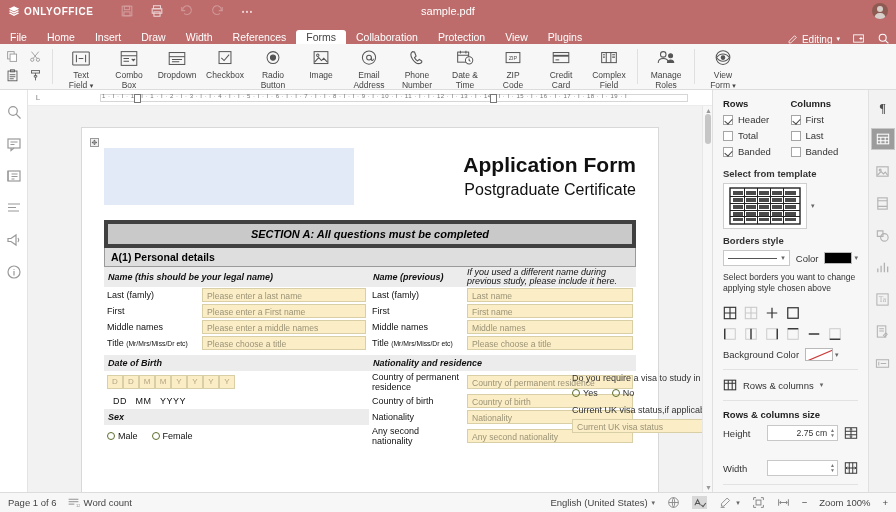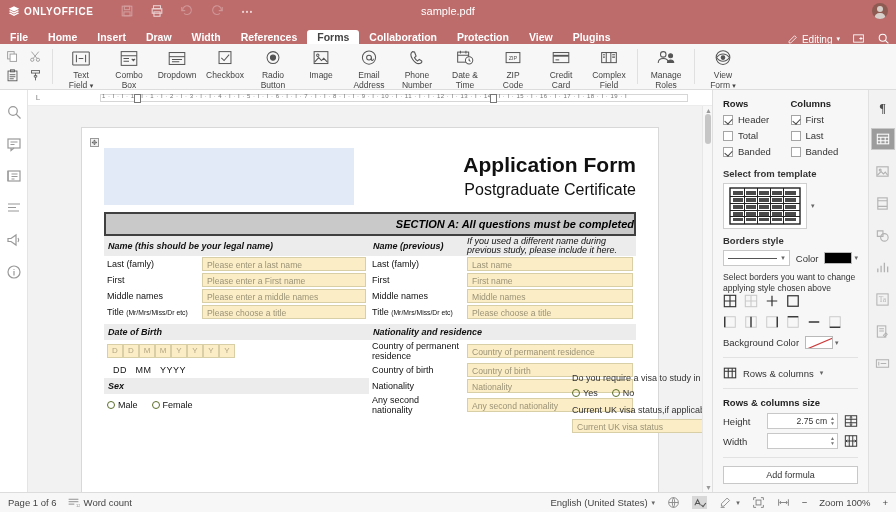--- a/index.html
+++ b/index.html
@@ -40,21 +40,21 @@
     width:11px;height:8px;border-radius:5px 5px 0 0;background:#d8cfcb;
   }
 
   
   .menubar {
     height:22px; background:#BD6B6B; display:flex; align-items:stretch;
     position:relative; flex:none;
   }
   .mtab {
     padding:0 10px; display:flex; align-items:center; color:#fff;
-    font-size:10.5px; font-weight:bold; cursor:default; white-space:nowrap;margin-top:8px;
+    font-size:10.5px; font-weight:normal; cursor:default; white-space:nowrap;margin-top:8px;
   }
   .mtab.active { background:#fff; color:#444; border-radius:3px 3px 0 0; }
   .menu-right {
     position:absolute; right:6px; top:12px; bottom:0;
     display:flex; align-items:center; gap:12px; color:#fff; font-size:10px;
   }
   .editing-btn { display:flex; align-items:center; gap:4px; }
 
   
   .ribbon {
@@ -138,22 +138,22 @@
 
   
   .hdr-row { display:flex; align-items:flex-start; gap:10px; height:62px; }
   .hdr-logo { width:250px; height:57px; background:#e3eaf7; }
   .hdr-titles { flex:1; text-align:right; padding-top:4px; }
   .doc-h1 { font-size:21px; font-weight:bold; color:#111; line-height:26px;
             font-family:"Liberation Sans", sans-serif; }
   .doc-h2 { font-size:16px; color:#111; line-height:20px; margin-top:2px; }
 
   .sect-bar {
-    margin-top:2px; background:#c9c9c9; border:2px solid #404040;
-    text-align:right; font-style:italic; font-weight:bold; font-size:11px;
+    margin-top:10px; background:#c9c9c9; border:4px solid #404040;
+    text-align:center; font-style:italic; font-weight:bold; font-size:11px;
     color:#000; padding:4px 0;
   }
   .sub-bar {
     background:#dedede; border:1px solid #9a9a9a; border-top:none;
     font-weight:bold; font-size:10.5px; color:#000; padding:3px 6px;
   }
 
   table.form { width:100%; border-collapse:collapse; table-layout:fixed; }
   table.form td { vertical-align:middle; padding:1px 3px; font-size:9px; color:#111;margin-left:24px; }
   .cap { font-style:italic; font-weight:bold; font-size:10.5px; padding:3px 4px !important; }
@@ -200,21 +200,21 @@
     display:flex; align-items:center; justify-content:center;
   }
   .tmpl-sel { display:flex; align-items:center; gap:4px; }
   .rp-hr { height:1px; background:#e2e2e2; margin:8px 0; }
   .sel {
     height:16px; background:#fff; border:1px solid #c8c8c8;
     display:flex; align-items:center; justify-content:space-between;
     padding:0 4px; font-size:8.5px; color:#444;
   }
   .row2 { display:flex; align-items:center; gap:6px; }
-  .desc { font-size:8.6px; line-height:11px; color:#333; margin:6px 0 0; }
+  .desc { font-size:8.6px; line-height:11px; color:#333; margin:6px 0 12px; }
   .bgrid { display:flex; gap:7px; margin-bottom:7px; }
   .bico { width:14px; height:14px; }
   .color-swatch { width:28px; height:12px; background:#000; border:1px solid #b9b9b9; }
   .caret { font-size:7px; color:#666; }
   .spin {
     flex:1; height:16px; background:#fff; border:1px solid #c8c8c8;
     display:flex; align-items:center; justify-content:flex-end;
     padding:0 2px 0 4px; font-size:8.6px; color:#333; gap:3px;
   }
   .spin .arrows { display:flex; flex-direction:column; font-size:5px; color:#777;
@@ -531,20 +531,21 @@
 
           <div class="hdr-row">
             <div class="hdr-logo"></div>
             <div class="hdr-titles">
               <div class="doc-h1">Application Form</div>
               <div class="doc-h2">Postgraduate Certificate</div>
             </div>
           </div>
 
           <div class="sect-bar">SECTION A: All questions must be completed</div>
+          <div class="sub-bar">A(1) Personal details</div>
 
           <table class="form">
             <colgroup>
               <col style="width:95px">
                 <col style="width:170px">
               <col style="width:95px">
                 <col style="width:172px">
             </colgroup>
             <tbody>
                 <tr>
@@ -838,21 +839,21 @@
         <span class="bico"><svg viewBox="0 0 16 16" fill="none" stroke="#333" stroke-width="1.2">
               <rect x="1.5" y="2.5" width="13" height="11"></rect>
               <path d="M1.5 6h13M6 2.5v11M10.5 2.5v11"></path>
             </svg></span>
         <span>Rows &amp; columns</span>
         <span class="caret">▾</span>
       </div>
       <div class="rp-hr"></div>
 
       <div class="rp-h" style="margin-bottom:5px">Rows &amp; columns size</div>
-      <div class="row2" style="margin-bottom:4px">
+      <div class="row2" style="margin-bottom:19px">
         <span style="width:38px">Height</span>
         <span class="spin">
           <span>2.75 cm</span>
           <span class="arrows">▲<br>▼</span>
         </span>
         <span class="bico"><svg viewBox="0 0 16 16" fill="none" stroke="#333" stroke-width="1.1">
               <rect x="1.5" y="2" width="13" height="12"></rect>
               <path d="M1.5 6h13M1.5 10h13"></path>
               <path d="M8 3v10M6.5 4.2 8 2.8l1.5 1.4M6.5 11.8 8 13.2l1.5-1.4"></path>
             </svg></span>

